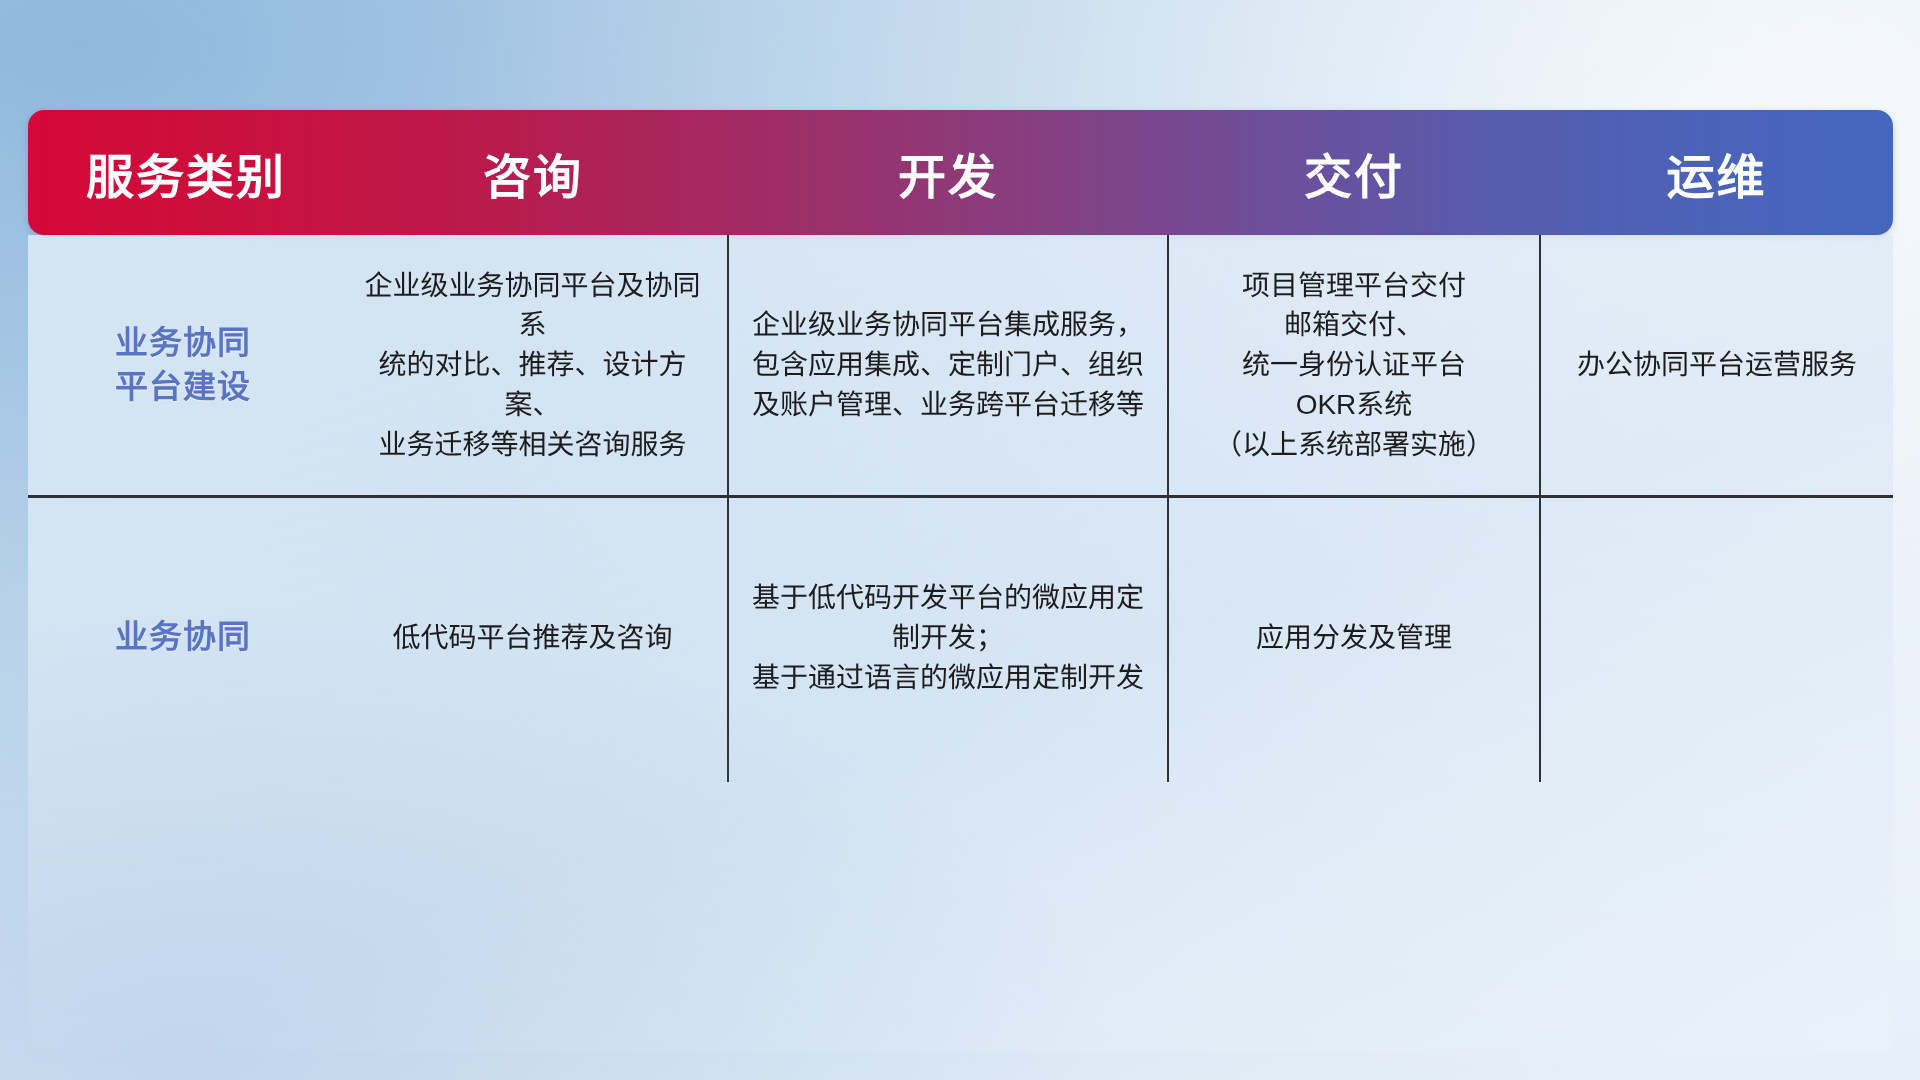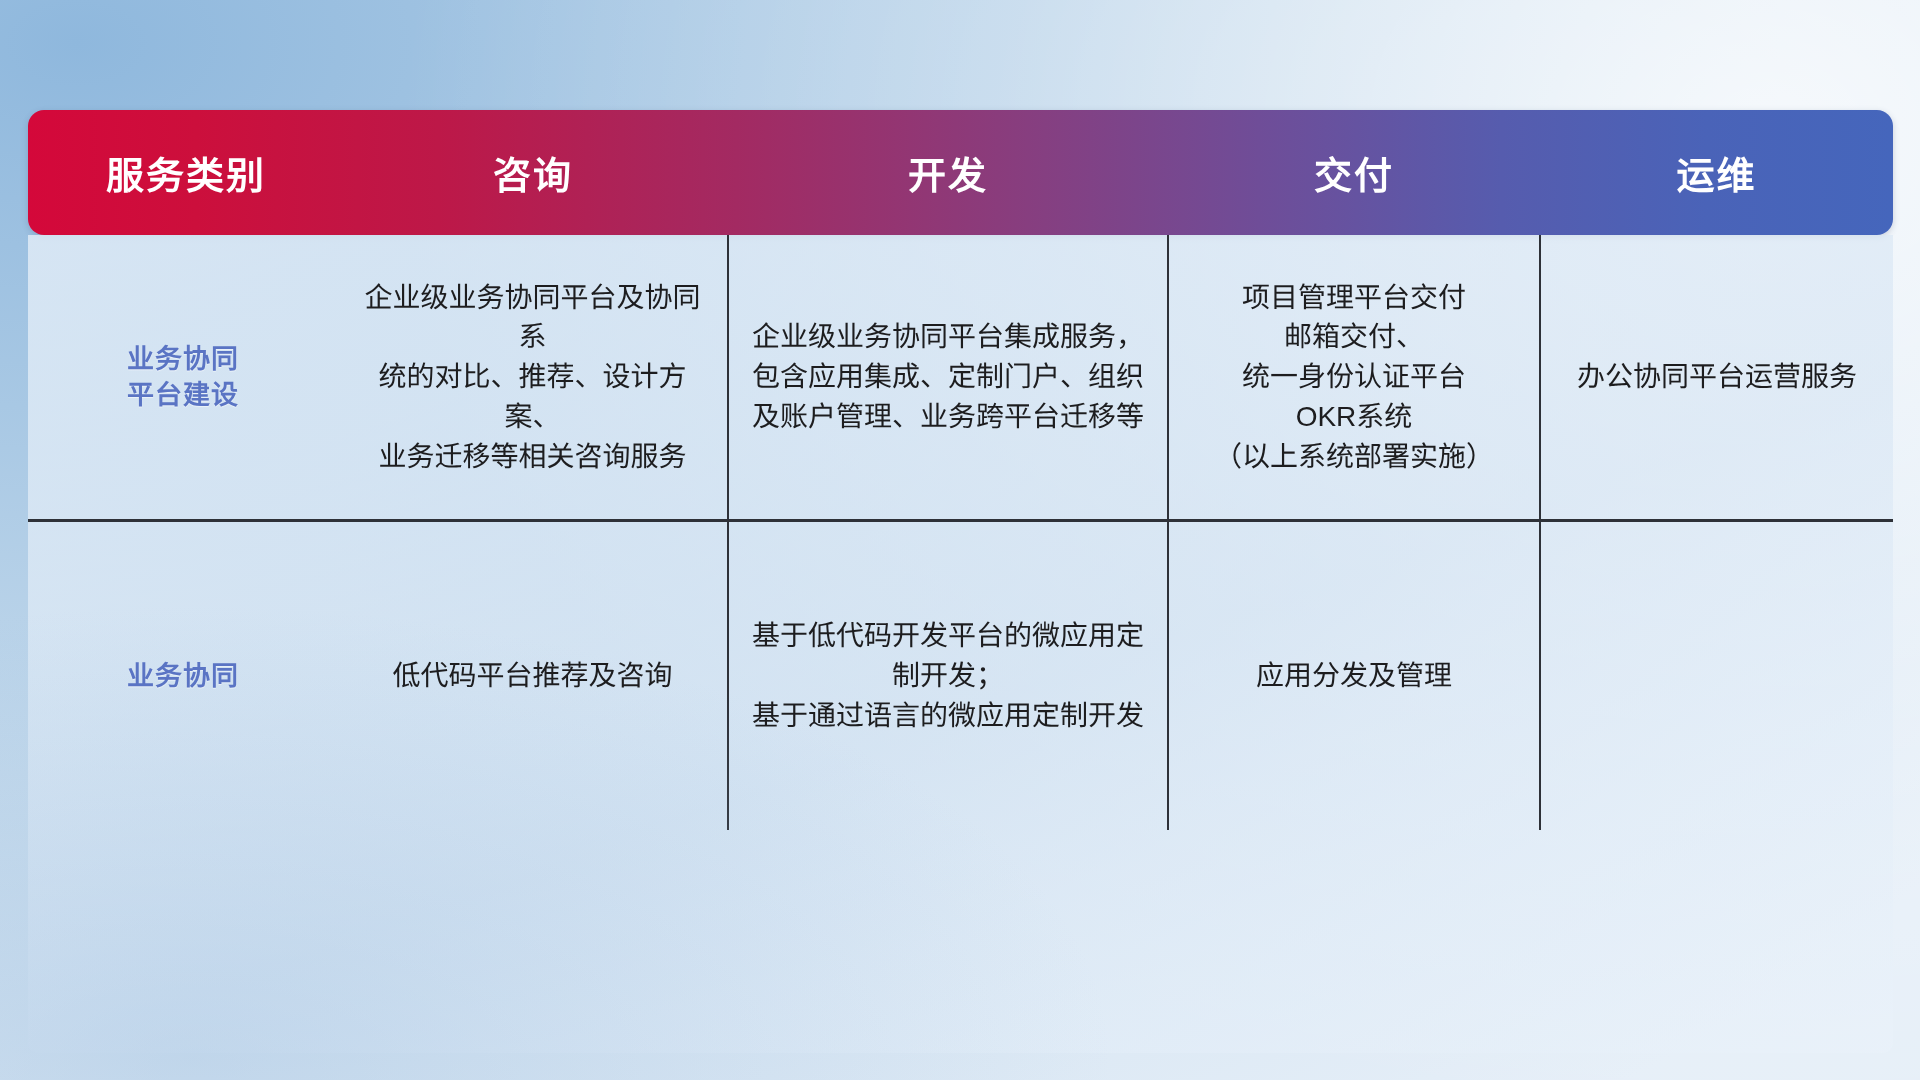--- a/index.html
+++ b/index.html
@@ -67,21 +67,21 @@
         #6f4d98 66%,
         #565cae 79%,
         #4a63b8 90%,
         #4566bc 100%);
     box-shadow: 0 2px 6px rgba(60,70,110,0.22);
   }
   .thead-row th {
     position: relative;
     height: 125px;
     color: #ffffff;
-    font-size: 38px;
+    font-size: 48px;
     font-weight: bold;
     letter-spacing: 2px;
     text-align: center;
     vertical-align: middle;
     padding: 0;
     z-index: 2;
   }
   .thead-row th.col-label { padding-left: 6px; }
 
   
@@ -95,49 +95,49 @@
         rgba(228,238,248,0.80) 0%,
         rgba(222,234,246,0.74) 28%,
         rgba(216,230,244,0.66) 55%,
         rgba(226,237,248,0.62) 78%,
         rgba(234,242,250,0.58) 100%);
     border-bottom-left-radius: 10px;
     border-bottom-right-radius: 10px;
   }
   .service-table tbody td {
     position: relative;
-    padding: 26px 16px;
+    padding: 14px 16px;
     font-size: 28px;
     line-height: 1.42;
     color: #1d1d1f;
     text-align: center;
     vertical-align: middle;
     z-index: 2;
     border-right: 2px solid #2e3138;
     border-bottom: 3px solid #2e3138;
   }
   .service-table tbody tr:last-child td { border-bottom: none; }
   .service-table tbody td.cat {
     border-right: none;
     color: #5a74c4;
     font-weight: bold;
-    font-size: 27px;
+    font-size: 33px;
     line-height: 1.34;
     letter-spacing: 1px;
     text-shadow: 0 1px 1px rgba(255,255,255,0.55);
   }
   .service-table tbody td.last-col { border-right: none; }
   .service-table tbody td.empty { }
 
   .cell-text { white-space: pre-line; display: block; }
 
   
   tr.r1 td { height: 232px; }
   tr.r2 td { height: 205px; }
-  tr.r3 td { height: 256px; }
+  tr.r3 td { height: 256px; font-family: Liberation Mono, monospace; }
 
   
   col.c0 { width: 310px; }
   col.c1 { width: 390px; }
   col.c2 { width: 440px; }
   col.c3 { width: 372px; }
   col.c4 { width: 353px; }
 </style>
 </head>
 <body>

